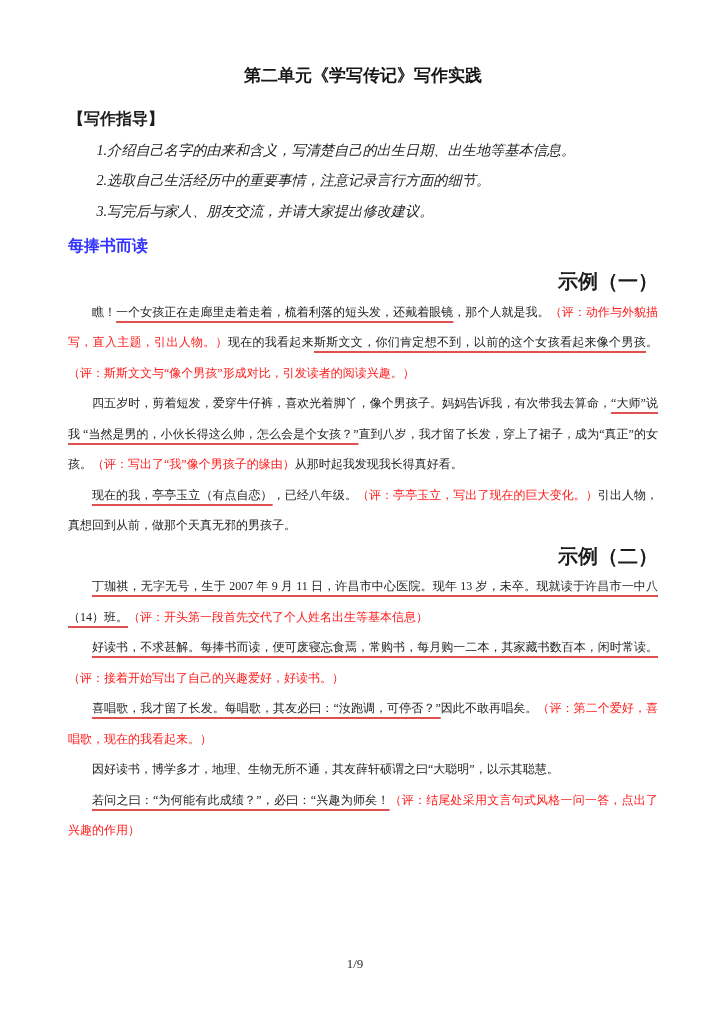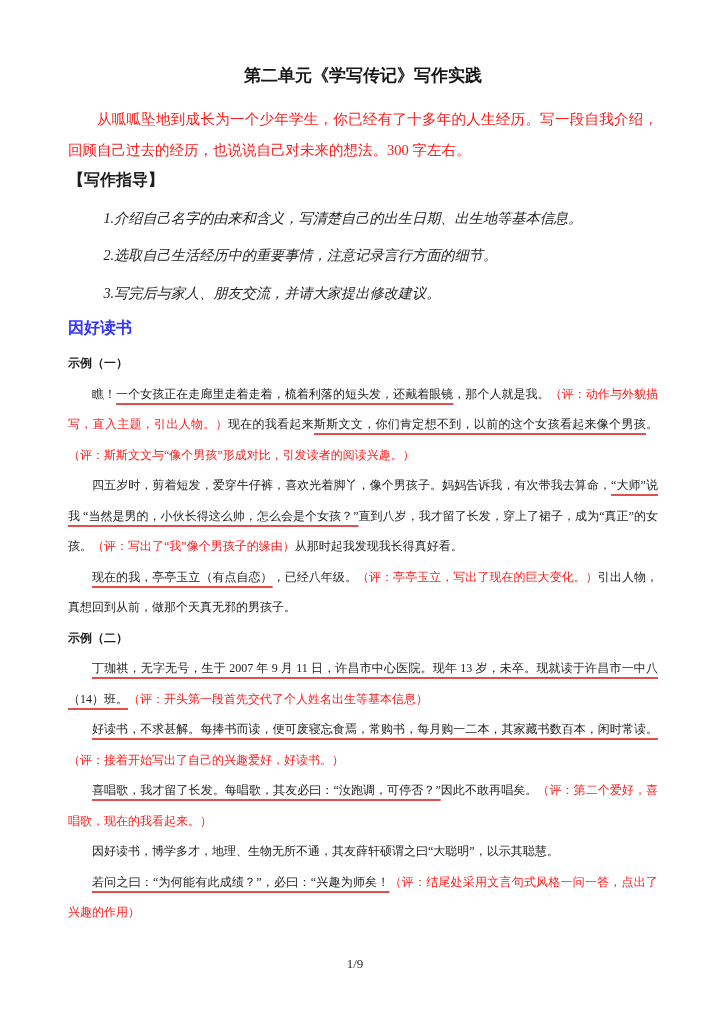--- a/index.html
+++ b/index.html
@@ -53,26 +53,26 @@
     font-weight: bold;
     font-size: 16px;
     line-height: 30.5px;
     margin: 0;
   }
   .guide-item {
     font-size: 14.2px;
     line-height: 30.5px;
     padding-left: 2em;
     font-style: italic;
-    margin: 7px;
+    margin: 0;
   }
   .example-title {
-    text-align: left;
+    text-align: right;
     font-weight: bold;
-    font-size: 12px;
+    font-size: 20px;
     line-height: 30.5px;
     margin: 0;
   }
   .para {
     font-size: 12px;
     line-height: 30.5px;
     text-indent: 2em;
     text-align: justify;
     margin: 0;
   }
@@ -97,31 +97,30 @@
   }
 </style>
 </head>
 <body>
 
 <div class="page" style="--blue: #3333ff; --red: #ff1a1a; --ured: #e05050;">
 
   <div class="doc-title">第二单元《学写传记》写作实践</div>
 
 
-  <p class="prompt">从呱呱坠地到成长为一个少年学生，你已经有了十多年的人生经历。写一段自我介绍，回顾自己过去的经历，也说说自己对未来的想法。300 字左右。</p>
 
   <p class="guide-label">【写作指导】</p>
 
   <div>
       <p class="guide-item">1.介绍自己名字的由来和含义，写清楚自己的出生日期、出生地等基本信息。</p>
       <p class="guide-item">2.选取自己生活经历中的重要事情，注意记录言行方面的细节。</p>
       <p class="guide-item">3.写完后与家人、朋友交流，并请大家提出修改建议。</p>
     </div>
 
-  <div class="blue-heading">因好读书</div>
+  <div class="blue-heading">每捧书而读</div>
 
   <p class="example-title">示例（一）</p>
 
   <div>
       <p class="para"><span class="run-n">瞧！</span><span class="run-u">一个女孩正在走廊里走着走着，梳着利落的短头发，还戴着眼镜</span><span class="run-n">，那个人就是我。</span><span class="run-r">（评：动作与外貌描写，直入主题，引出人物。）</span><span class="run-n">现在的我看起来</span><span class="run-u">斯斯文文，你们肯定想不到，以前的这个女孩看起来像个男孩</span><span class="run-n">。</span><span class="run-r">（评：斯斯文文与“像个男孩”形成对比，引发读者的阅读兴趣。）</span></p>
       <p class="para"><span class="run-n">四五岁时，剪着短发，爱穿牛仔裤，喜欢光着脚丫，像个男孩子。妈妈告诉我，有次带我去算命，</span><span class="run-u">“大师”说我 “当然是男的，小伙长得这么帅，怎么会是个女孩？”</span><span class="run-n">直到八岁，我才留了长发，穿上了裙子，成为“真正”的女孩。</span><span class="run-r">（评：写出了“我”像个男孩子的缘由）</span><span class="run-n">从那时起我发现我长得真好看。</span></p>
       <p class="para"><span class="run-u">现在的我，亭亭玉立（有点自恋）</span><span class="run-n">，已经八年级。</span><span class="run-r">（评：亭亭玉立，写出了现在的巨大变化。）</span><span class="run-n">引出人物，真想回到从前，做那个天真无邪的男孩子。</span></p>
     </div>
 
   <p class="example-title">示例（二）</p>

